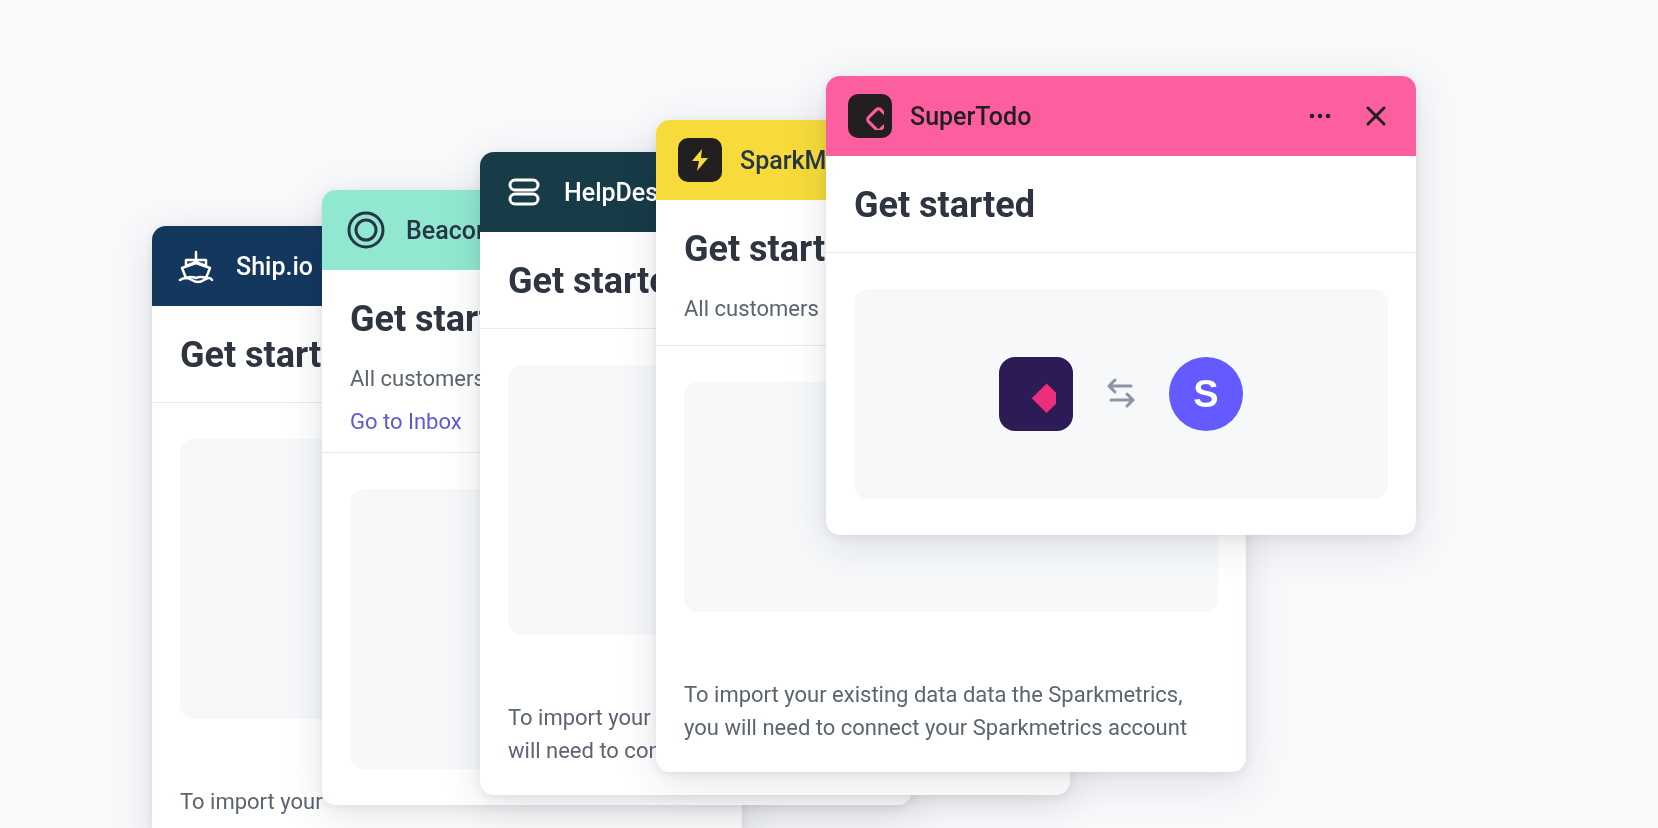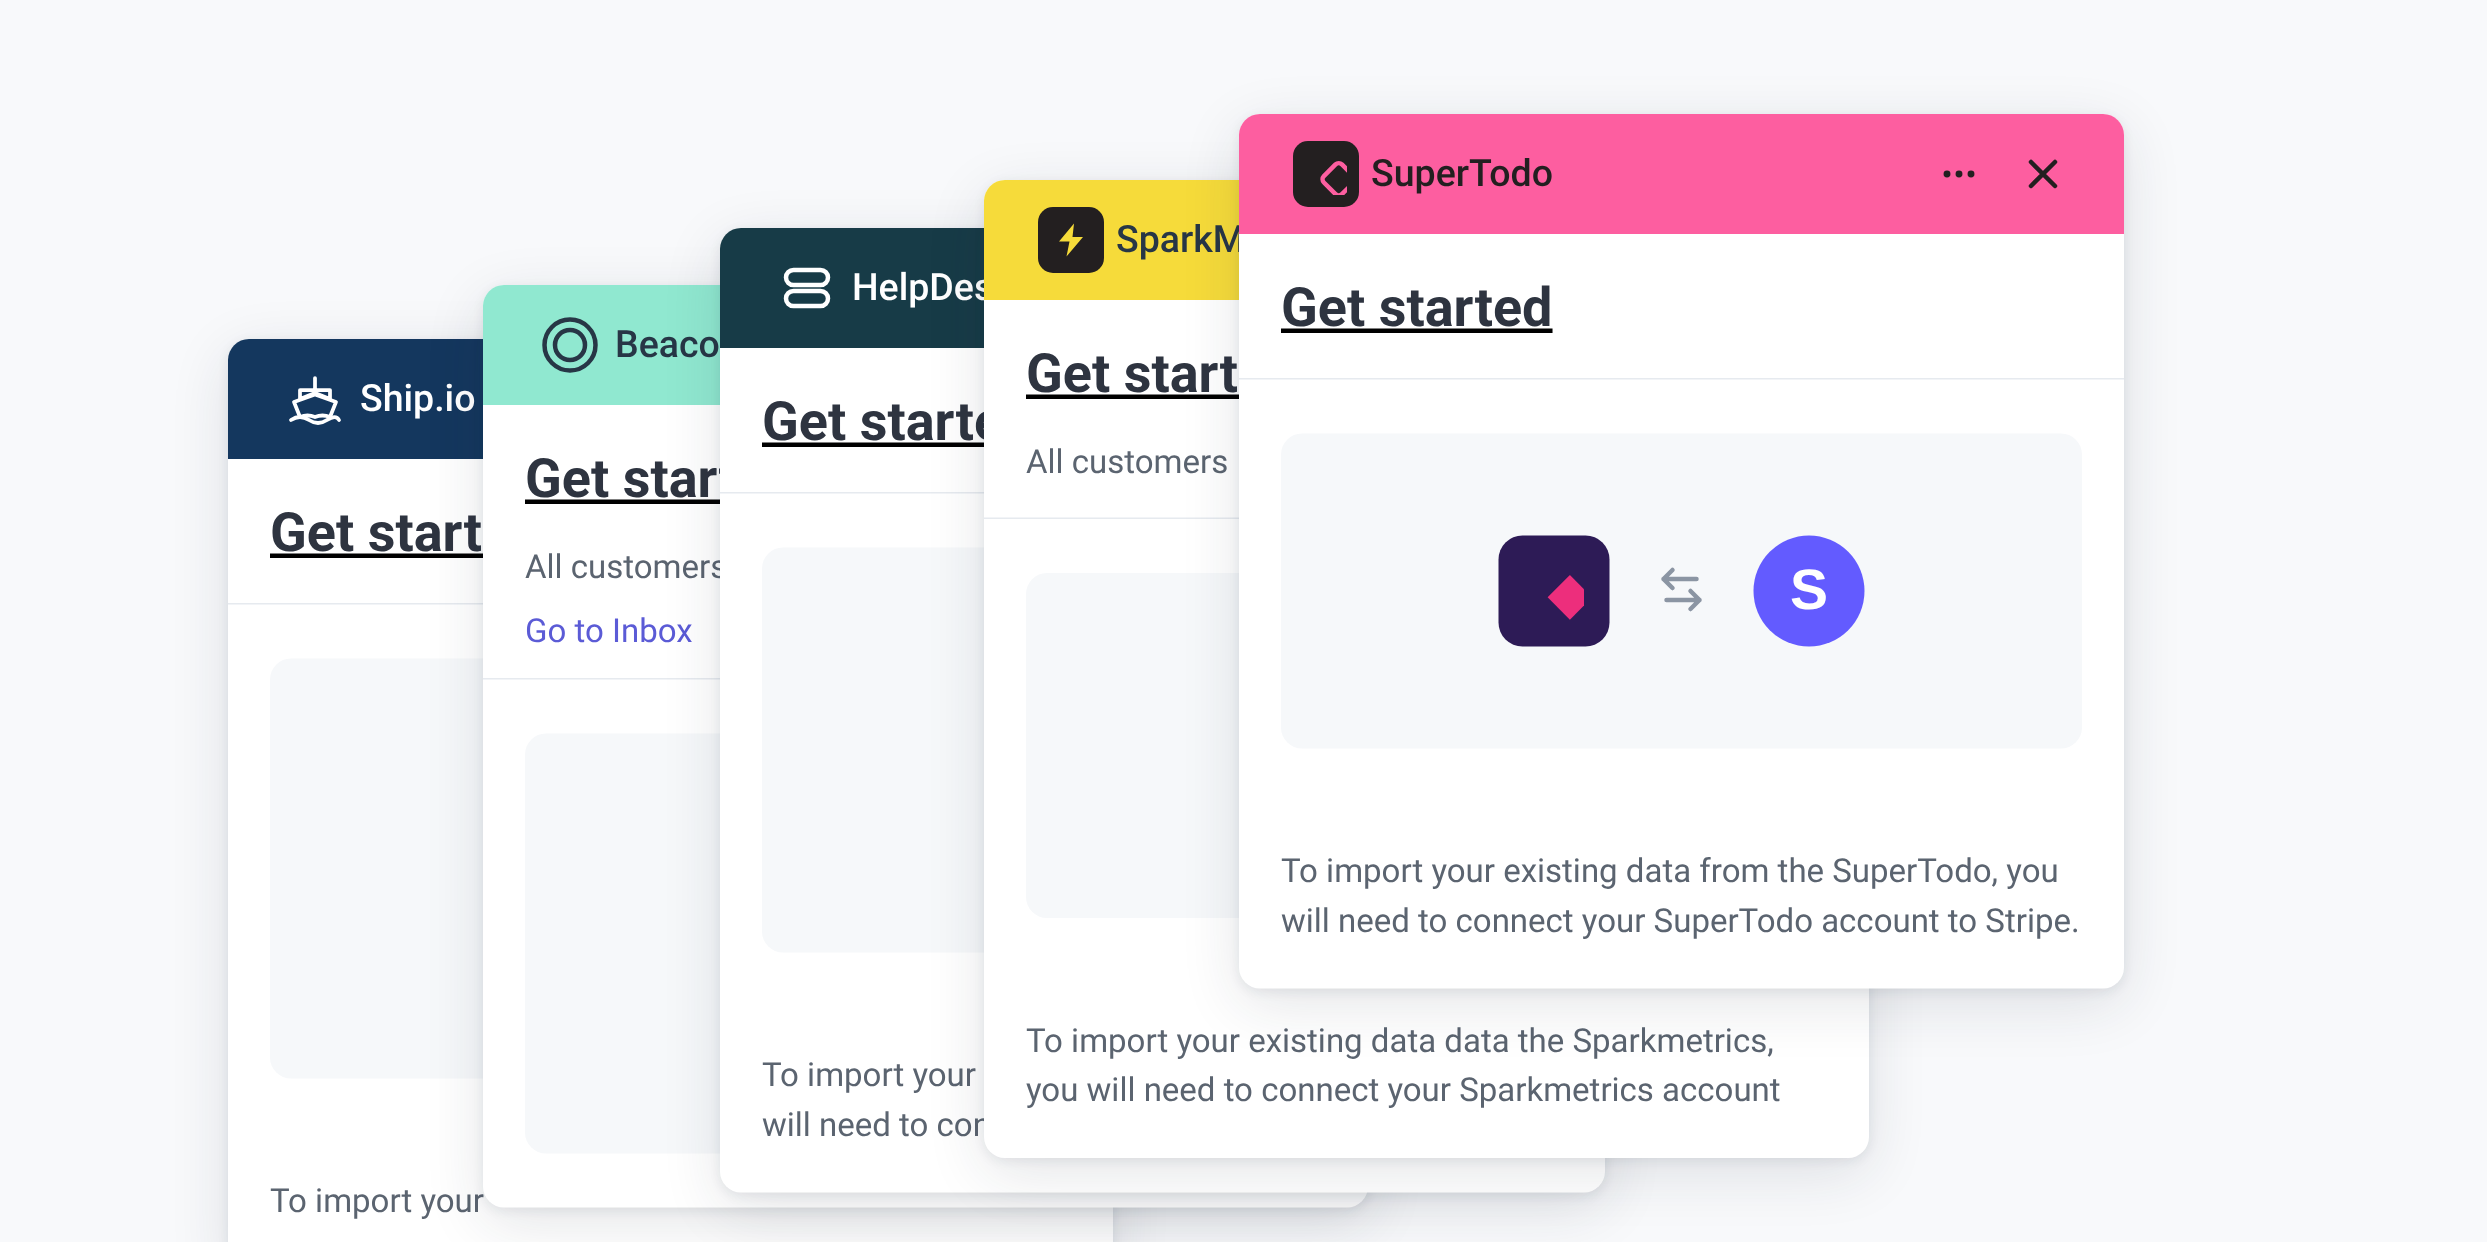--- a/index.html
+++ b/index.html
@@ -24,22 +24,22 @@
       position: absolute;
       width: 590px;
       background: #fff;
       border-radius: 14px;
       box-shadow: 0 10px 40px rgba(30,40,60,0.12), 0 2px 8px rgba(30,40,60,0.08);
       overflow: hidden;
     }
     .card-header {
       display: flex;
       align-items: center;
-      padding: 18px 36px;
-      gap: 8px;
+      padding: 18px 22px;
+      gap: 18px;
     }
     .card-header .app-icon {
       width: 44px;
       height: 44px;
       border-radius: 10px;
       display: flex;
       align-items: center;
       justify-content: center;
       flex-shrink: 0;
     }
@@ -57,21 +57,20 @@
     .card-header .close-btn {
       width: 36px;
       height: 36px;
       display: flex;
       align-items: center;
       justify-content: center;
       cursor: pointer;
     }
     .body-title {
       padding: 28px 16px 26px 28px;
-      text-decoration: underline;
     }
     .body-title h1 {
       font-size: 36px;
       font-weight: 700;
       color: #2e3440;
     }
     .subtitle {
       font-size: 22px;
       color: #5b6470;
       padding: 0 28px 10px 28px;
@@ -262,16 +261,15 @@
         <svg width="40" height="40" viewBox="0 0 40 40" fill="none" stroke="#8b95a3" stroke-width="3" stroke-linecap="round" stroke-linejoin="round">
           <path d="M30 14 H8 M14 8 L8 14 L14 20"></path>
           <path d="M10 28 H32 M26 22 L32 28 L26 34"></path>
         </svg>
       </div>
       <div class="mini-app mini-stripe">
         <span>S</span>
       </div>
     </div>
 
-    <div class="body-text">To import your existing data from the SuperTodo, you will need to connect your SuperTodo account to Stripe.</div>
   </div>
 
 </div>
 
 </body></html>

